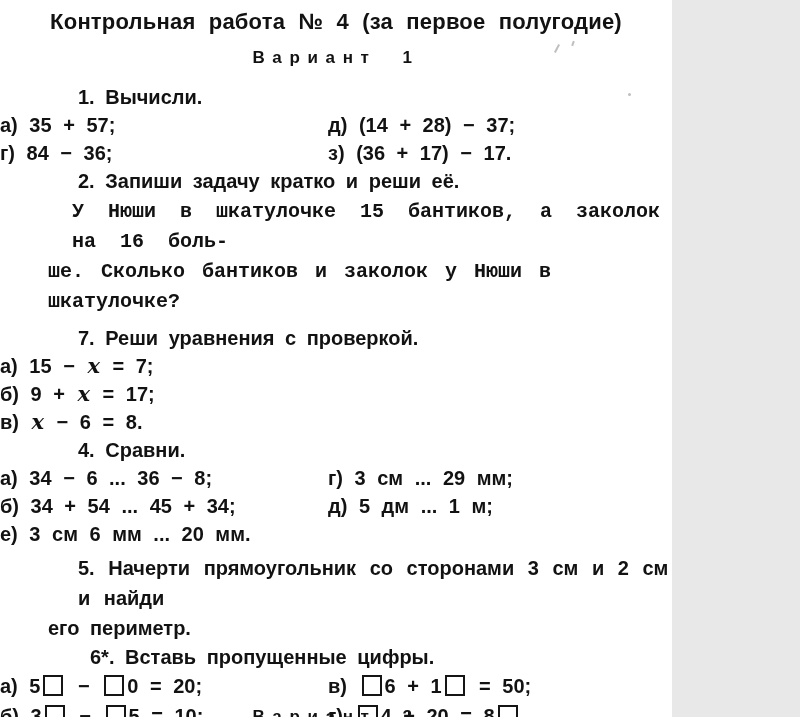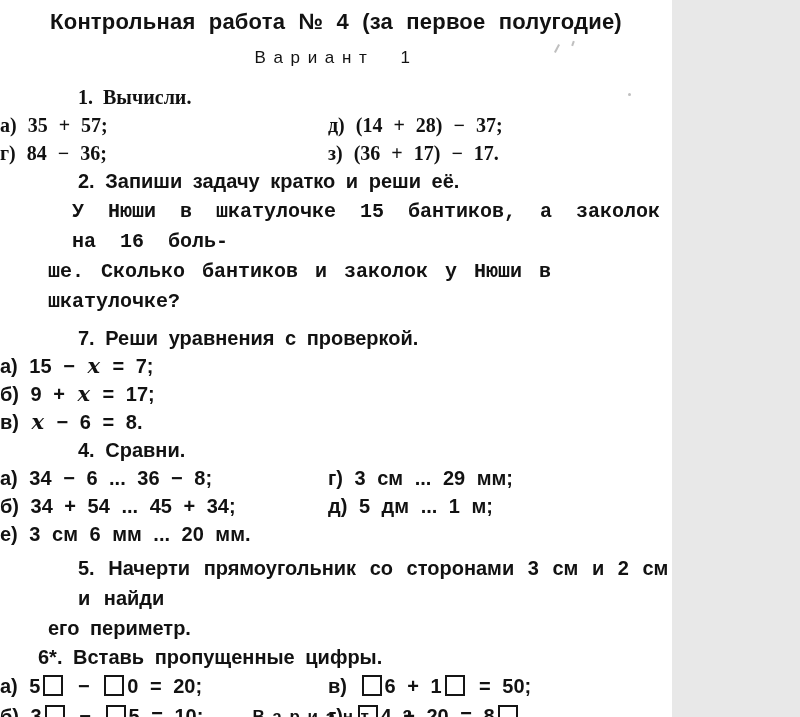--- a/index.html
+++ b/index.html
@@ -21,26 +21,26 @@
     text-align: center;
     font-size: 22px;
     font-weight: 700;
     word-spacing: 7px;
     letter-spacing: 0.2px;
   }
   .variant {
     margin-top: 13px;
     text-align: center;
     font-size: 17px;
-    font-weight: 400;
+    font-weight: 700;
     letter-spacing: 0.45em;
     word-spacing: 0.8em;
   }
   .phead { line-height: 28px; padding-left: 78px; }
-  .phead.p6 { padding-left: 38px; }
+  .phead.p6 { padding-left: 90px; }
   .rows { }
   .row2 { display: grid; grid-template-columns: 328px auto; line-height: 28px; }
   .row2.tall { line-height: 30px; }
   .eq { word-spacing: 6px; white-space: nowrap; }
   .para { margin-top: 2px; font-family: Liberation Mono, monospace; }
   .bodyline { line-height: 30px; padding-left: 48px; }
   .bodyline.first { padding-left: 72px; word-spacing: 12px; }
   .bodyline.head5 { padding-left: 78px; word-spacing: 8px; margin-top: 5px; }
   .gap-sm { margin-top: 7px; }
   .box {
@@ -75,21 +75,21 @@
   .speck.s3 { left: 628px; top: 93px; width: 3px; height: 3px; border-radius: 50%; }
 </style>
 </head>
 <body>
 
 <div class="page">
 
   <div class="title">Контрольная работа № 4 (за первое полугодие)</div>
   <div class="variant">Вариант 1</div>
 
-  <section style="margin-top: 15px; font-family: Liberation Serif, serif;">
+  <section style="margin-top: 15px;">
     <div class="phead">1. Вычисли.</div>
     <div class="rows">
       <div class="row2">
         <span class="eq">а) 35 + 57;</span>
         <span class="eq">д) (14 + 28) − 37;</span>
       </div>
       <div class="row2">
         <span class="eq">г) 84 − 36;</span>
         <span class="eq">з) (36 + 17) − 17.</span>
       </div>

